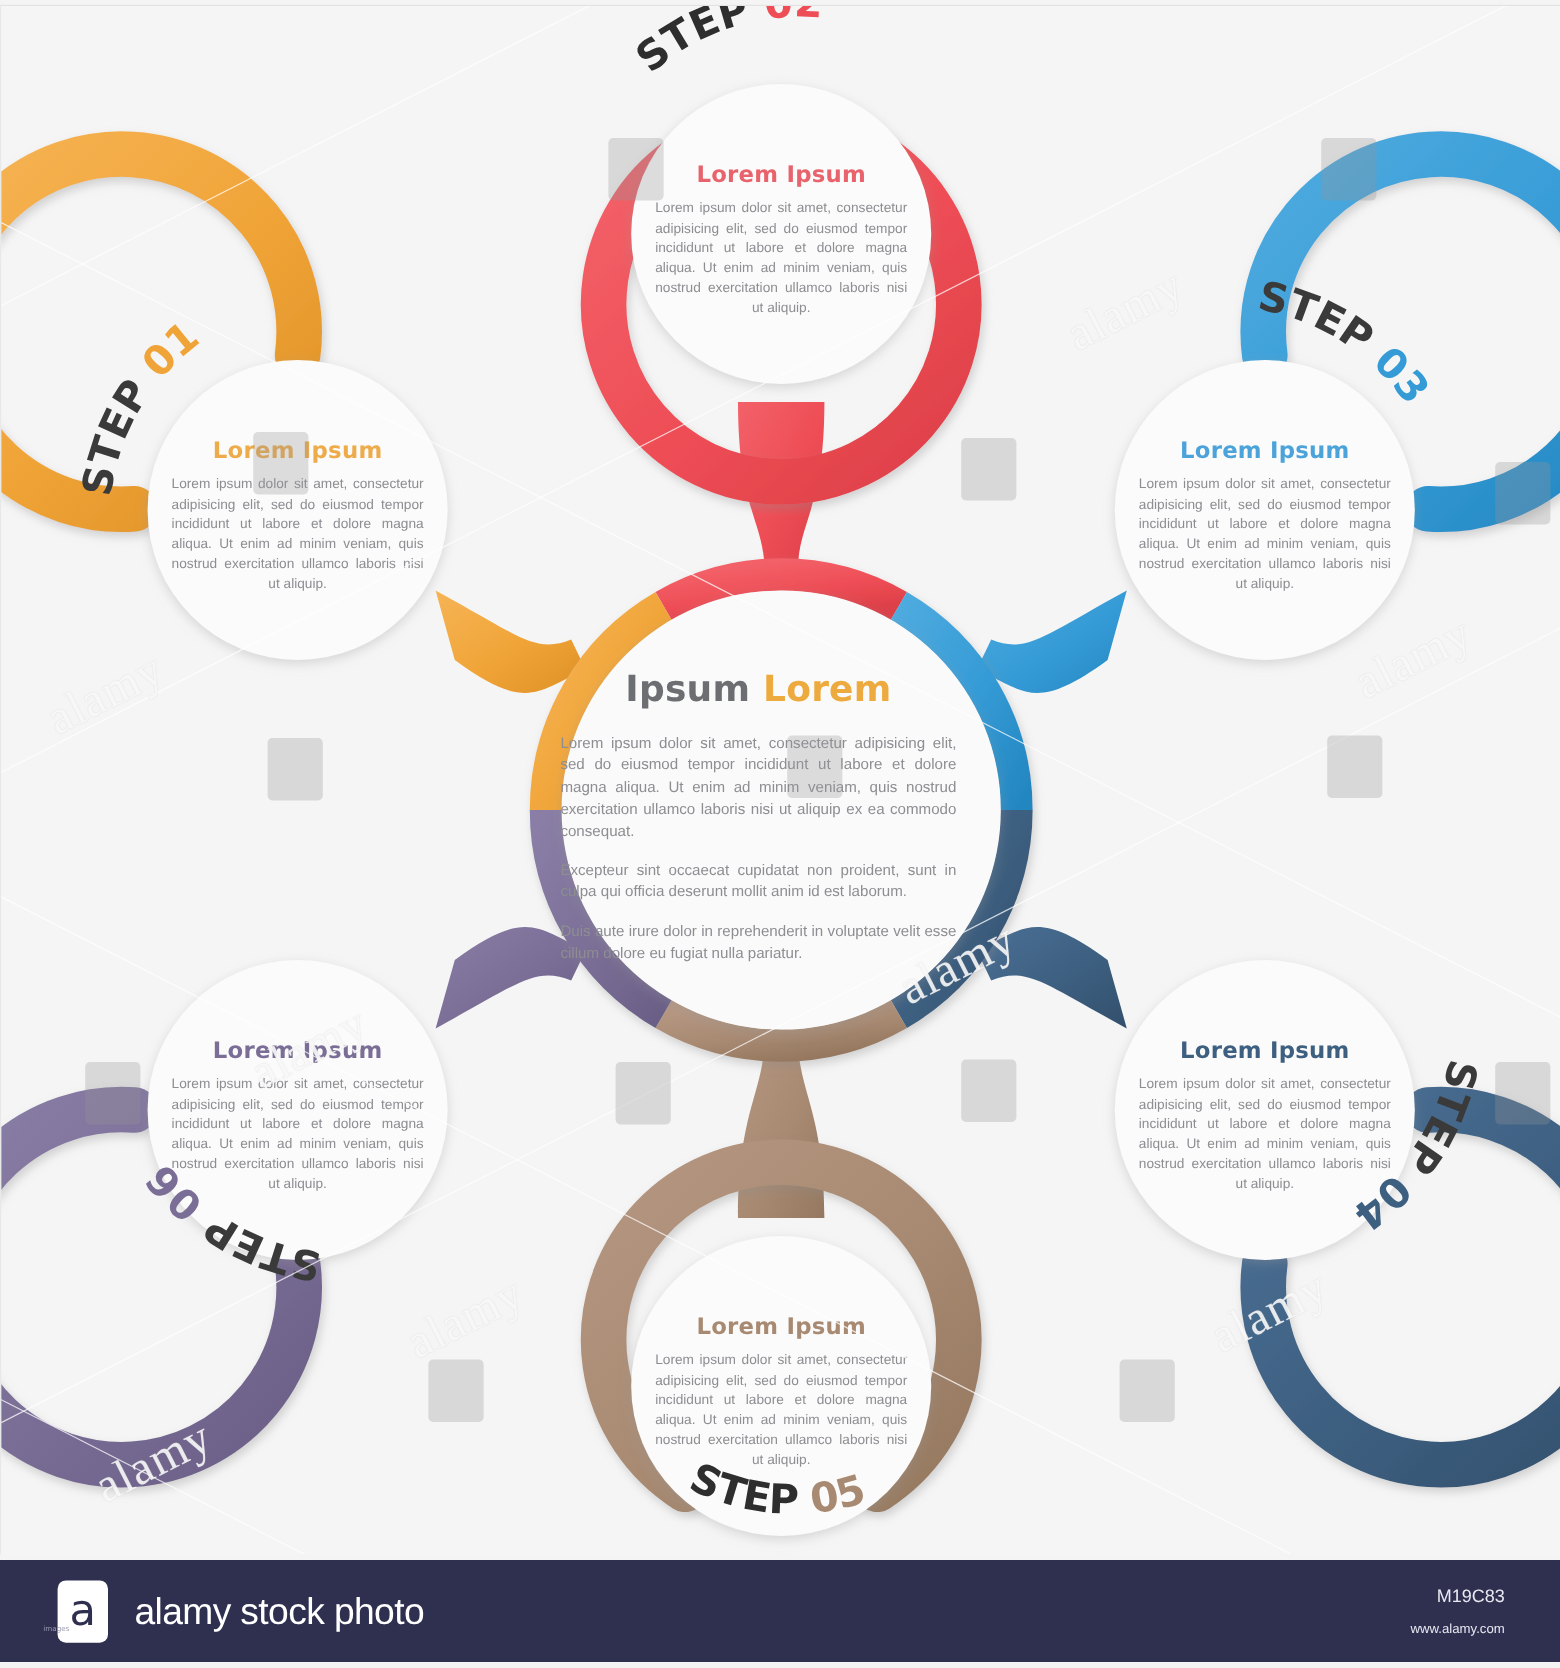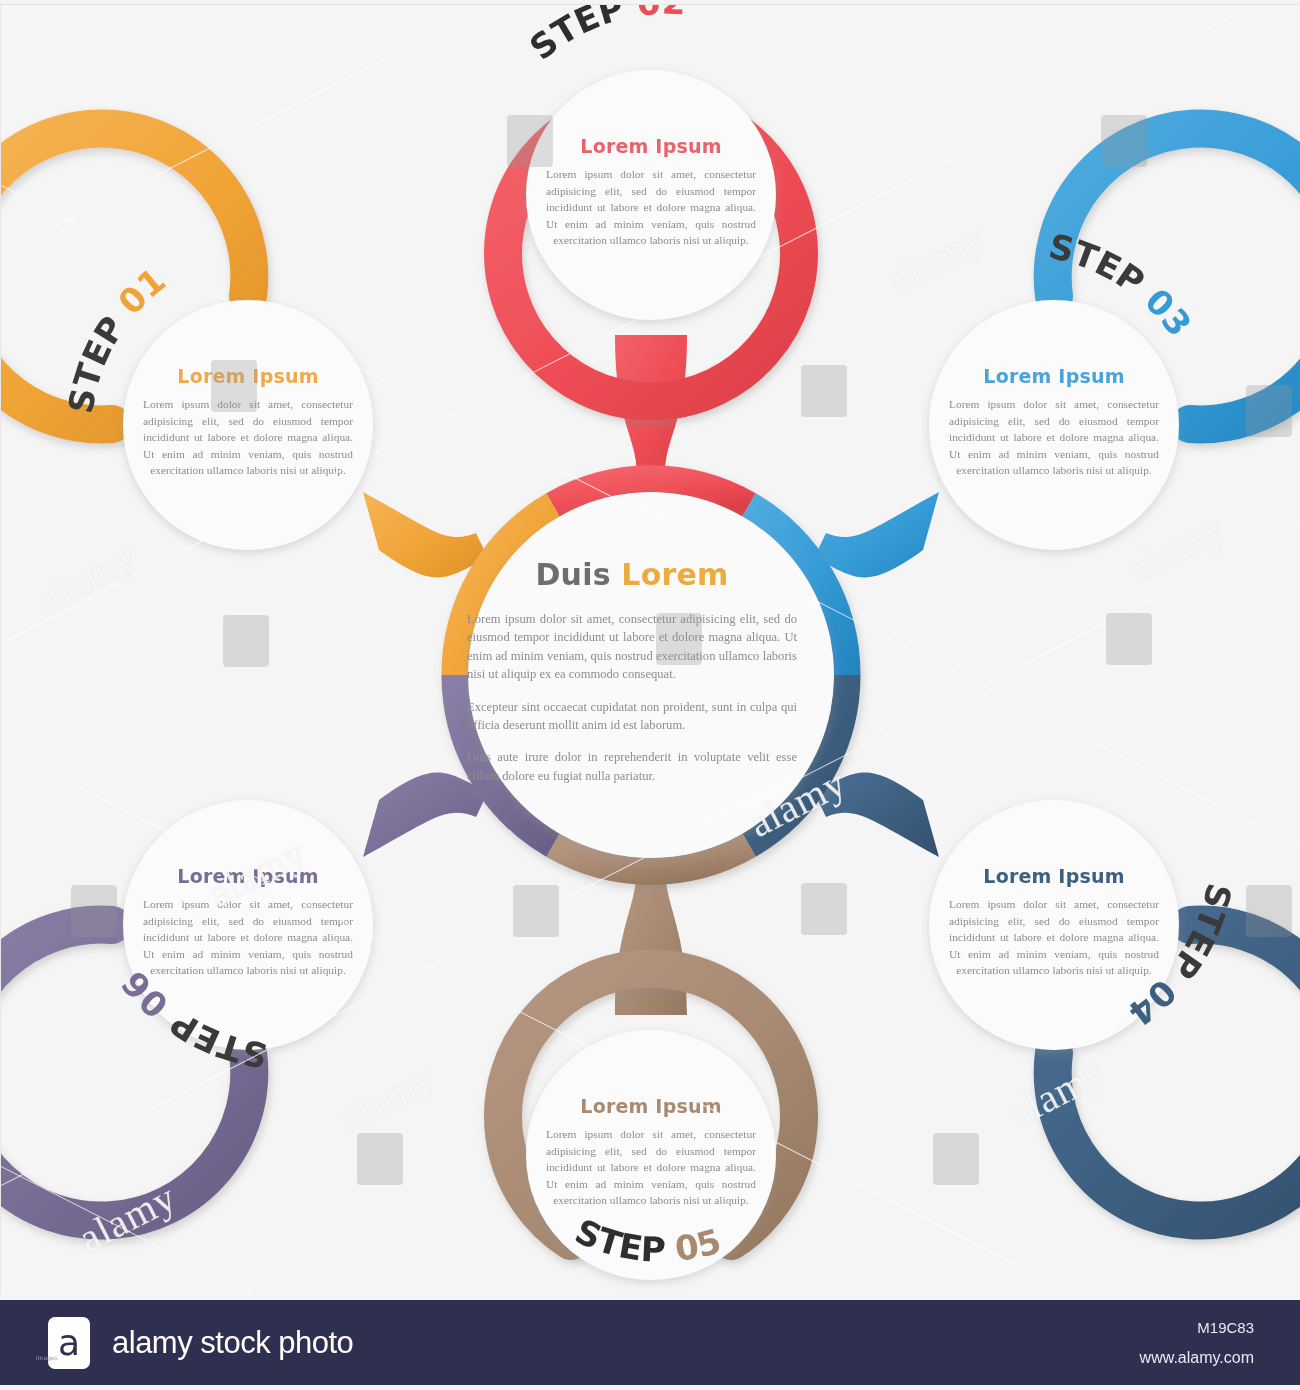--- a/index.html
+++ b/index.html
@@ -77,21 +77,21 @@
     position: absolute;
     text-align: center;
     z-index: 4;
   }
   .node-title {
     font-family: "DejaVu Sans", sans-serif;
     font-weight: bold;
     letter-spacing: 0.2px;
   }
   .node-body {
-    font-family: Liberation Serif, serif;
+    font-family: Liberation Sans, sans-serif;
     color: #8d8d92;
     text-align: justify;
     text-align-last: center;
   }
   .step-text .node-title {
     font-size: 19px;
     margin-bottom: 9px;
   }
   .step-text .node-body {
     font-size: 11.4px;
@@ -162,21 +162,21 @@
     letter-spacing: -0.5px;
   }
   #footer-right {
     margin-left: auto;
     margin-right: 46px;
     text-align: right;
     color: #e9e9f2;
     font-family: "Liberation Sans", sans-serif;
   }
   #footer-id { font-size: 15px; margin-bottom: 13px; }
-  #footer-url { font-size: 16px; }
+  #footer-url { font-size: 11px; }
 </style>
 </head>
 <body>
 
 <div id="stage">
 
   <div id="artboard">
 
     <svg id="graphic" width="1300" height="1290" viewBox="0 0 1300 1290">
       <defs>
@@ -356,21 +356,21 @@
       <div class="node-body">Lorem ipsum dolor sit amet, consectetur adipisicing elit, sed do eiusmod tempor incididunt ut labore et dolore magna aliqua. Ut enim ad minim veniam, quis nostrud exercitation ullamco laboris nisi ut aliquip.</div>
     </div>
 
     <div class="node-text step-text" id="t06" style="left:142px; top:860px; width:210px;">
       <div class="node-title" style="color:#7a6e96;">Lorem Ipsum</div>
       <div class="node-body">Lorem ipsum dolor sit amet, consectetur adipisicing elit, sed do eiusmod tempor incididunt ut labore et dolore magna aliqua. Ut enim ad minim veniam, quis nostrud exercitation ullamco laboris nisi ut aliquip.</div>
     </div>
 
     <div class="node-text" id="center-text">
       <div class="node-title">
-        <span>Duis </span><span class="accent">Lorem</span>
+        <span>Ipsum </span><span class="accent">Lorem</span>
       </div>
       <div class="node-body">Lorem ipsum dolor sit amet, consectetur adipisicing elit, sed do eiusmod tempor incididunt ut labore et dolore magna aliqua. Ut enim ad minim veniam, quis nostrud exercitation ullamco laboris nisi ut aliquip ex ea commodo consequat.</div>
       <div class="node-body">Excepteur sint occaecat cupidatat non proident, sunt in culpa qui officia deserunt mollit anim id est laborum.</div>
       <div class="node-body">Duis aute irure dolor in reprehenderit in voluptate velit esse cillum dolore eu fugiat nulla pariatur.</div>
     </div>
 
     <div id="watermarks">
 
       <div class="wm-line" style="left:0px;   top:180px;  width:1500px; transform:rotate(27deg);"></div>
       <div class="wm-line" style="left:-200px;top:640px;  width:1700px; transform:rotate(27deg);"></div>

